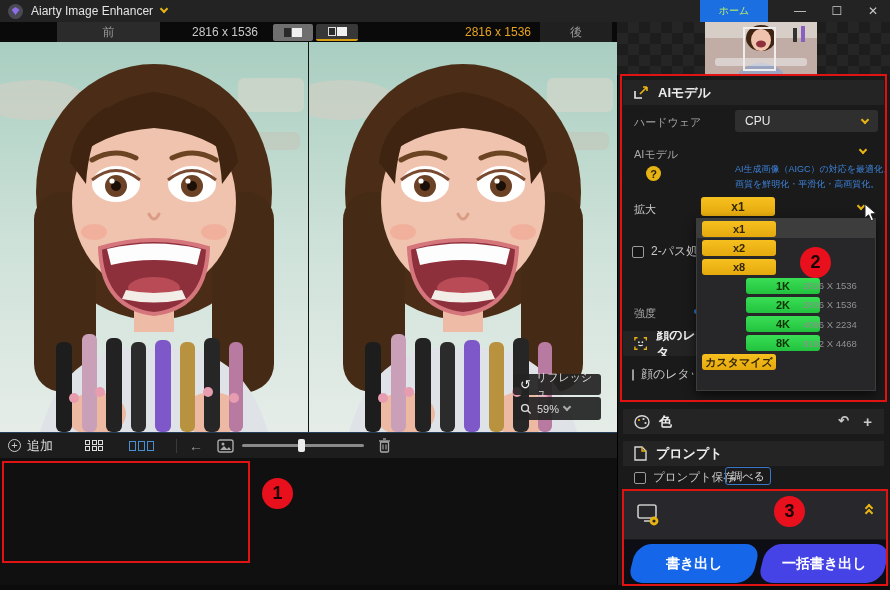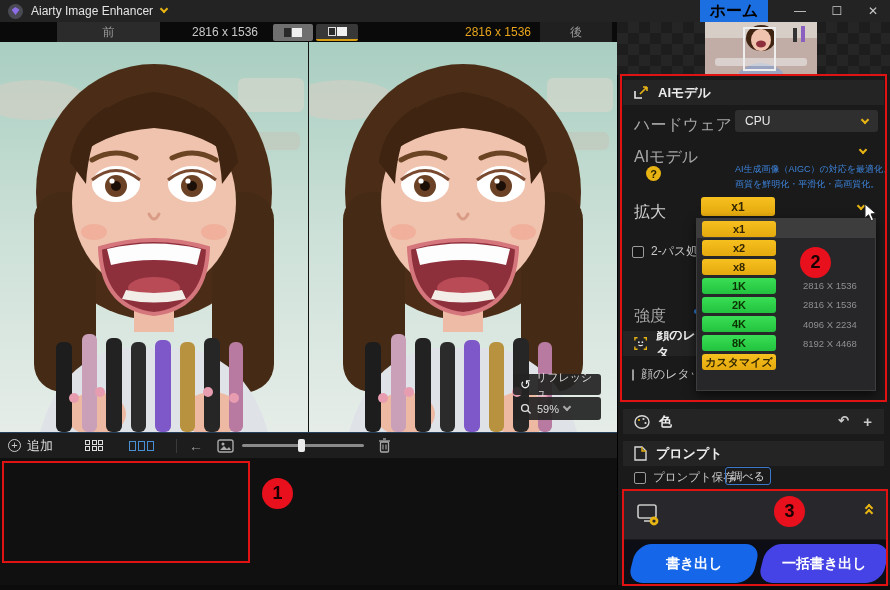--- a/index.html
+++ b/index.html
@@ -13,21 +13,21 @@
     display:flex; align-items:center; z-index:20; }
   .logo { width:15px; height:15px; border-radius:50%; background:#4a4a55; margin-left:8px;
     position:relative; }
   .logo:after { content:""; position:absolute; left:3.5px; top:3.5px; width:8px; height:8px;
     background:#8d6ee6; clip-path:polygon(50% 0,100% 35%,50% 100%,0 35%); }
   .appname { color:#e3e3e3; font-size:12px; margin-left:8px; }
   .chev { display:inline-block; width:6px; height:6px; border-right:2px solid #e8b413;
     border-bottom:2px solid #e8b413; transform:rotate(45deg); }
   .titlechev { margin-left:8px; margin-top:-4px; }
   #home-btn { position:absolute; left:700px; top:0; width:68px; height:22px; background:#1b6fe0;
-    color:#000000; font-size:16px; display:flex; align-items:center; justify-content:center;font-weight:bold; }
+    color:#bef264; font-size:10px; display:flex; align-items:center; justify-content:center; }
   .winbtn { position:absolute; top:0; width:30px; height:22px; color:#c9c9c9; font-size:12px;
     display:flex; align-items:center; justify-content:center; }
 
   
   #comparebar { left:0; top:22px; width:617px; height:20px; background:#0a0a0a; z-index:5; }
   .cmp-tab { position:absolute; top:0; height:20px; display:flex; align-items:center;
     justify-content:center; font-size:12px; color:#999; }
   #tab-before { left:57px; width:103px; background:#2b2b2b; }
   #tab-after { left:540px; width:72px; background:#202020; }
   .cmp-size { position:absolute; top:0; height:20px; display:flex; align-items:center;
@@ -93,21 +93,21 @@
     background:repeating-conic-gradient(#252525 0% 25%, #1d1d1d 0% 50%) 0 0/22px 22px; overflow:hidden; }
   #navigator svg { position:absolute; left:88px; top:0; width:112px; height:53px; }
   .viewport-rect { position:absolute; left:126px; top:5px; width:33px; height:44px;
     border:2px solid #eee; }
   #redbox2 { left:620px; top:74px; width:267px; height:328px; }
   #redbox3 { left:622px; top:489px; width:266px; height:97px; }
 
   .sec-hdr { position:absolute; left:623px; width:261px; height:25px; background:#242424;
     display:flex; align-items:center; color:#ececec; font-size:13px; font-weight:bold; gap:9px;
     padding-left:11px; z-index:2; }
-  .plabel { position:absolute; left:634px; color:#a8a8a8; font-size:16px; z-index:2; }
+  .plabel { position:absolute; left:634px; color:#a8a8a8; font-size:11px; z-index:2; }
   .pselect { position:absolute; left:735px; width:143px; height:22px; background:#2f2f2f;
     border-radius:3px; color:#e8e8e8; font-size:12px; display:flex; align-items:center;
     padding-left:10px; z-index:2; }
   .pselect .chev { position:absolute; right:10px; top:7px; }
   .ypill { background:linear-gradient(#f6c01f,#e5a90e); color:#332600; font-weight:bold;
     border-radius:3px; display:flex; align-items:center; justify-content:center; font-size:12px; }
   #model-pill { position:absolute; left:737px; top:141px; width:122px; height:20px; z-index:2; }
   #model-chev { position:absolute; left:860px; top:147px; z-index:2; }
   .help { position:absolute; left:646px; top:166px; width:15px; height:15px; border-radius:50%;
     background:#e8b413; color:#262000; font-size:11px; font-weight:bold; display:flex;
@@ -124,21 +124,21 @@
 
   
   #dropdown { position:absolute; left:696px; top:218px; width:180px; height:173px; background:#27272a;
     border:1px solid #3d3d3d; box-shadow:0 4px 10px rgba(0,0,0,.6); z-index:5; }
   .dd-row { position:relative; height:19.1px; display:flex; align-items:center; }
   .dd-row.hl { background:#3d3d3d; }
   .dd-pill { position:absolute; left:5px; width:74px; height:16px; border-radius:3px;
     font-size:11px; font-weight:bold; color:#332600; display:flex; align-items:center;
     justify-content:center; white-space:nowrap; }
   .dd-pill.yellow { background:linear-gradient(#f6c01f,#e5a90e); }
-  .dd-pill.green { background:linear-gradient(#3ade55,#22c23e); color:#0c3300; }
+  .dd-pill.green { background:linear-gradient(#3ade55,#22c23e); color:#0c3300;margin-left:44px; }
   .dd-res { position:absolute; left:106px; font-size:9.5px; color:#8f8f8f; white-space:nowrap; }
 
   
   .hdr-icons { position:absolute; right:12px; display:flex; gap:14px; color:#c9c9c9; font-size:13px; }
   #check-btn { position:absolute; left:725px; top:467px; width:46px; height:18px;
     border:1px solid #3a77c9; border-radius:3px; color:#ddd; font-size:11px; display:flex;
     align-items:center; justify-content:center; z-index:2; }
 
   
   #export-hdr { position:absolute; left:624px; top:491px; width:262px; height:48px; background:#28282c;

